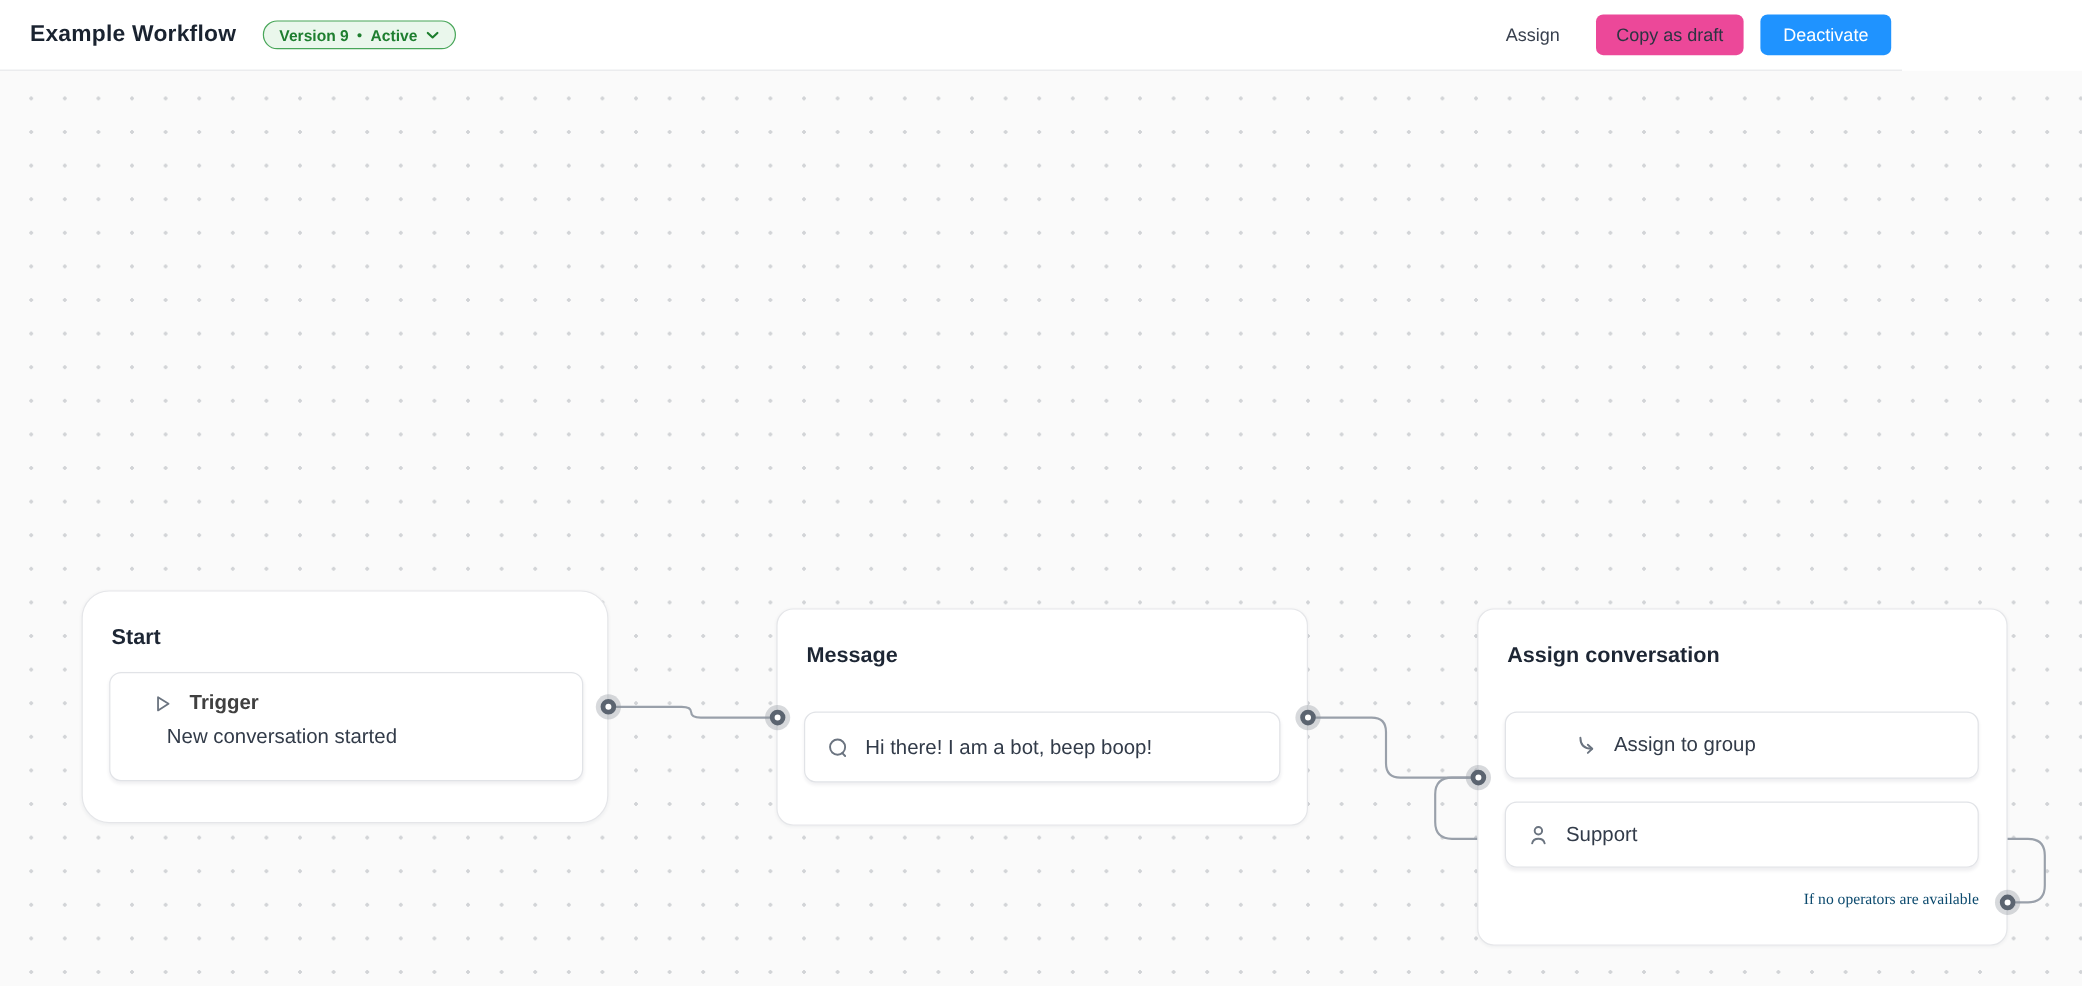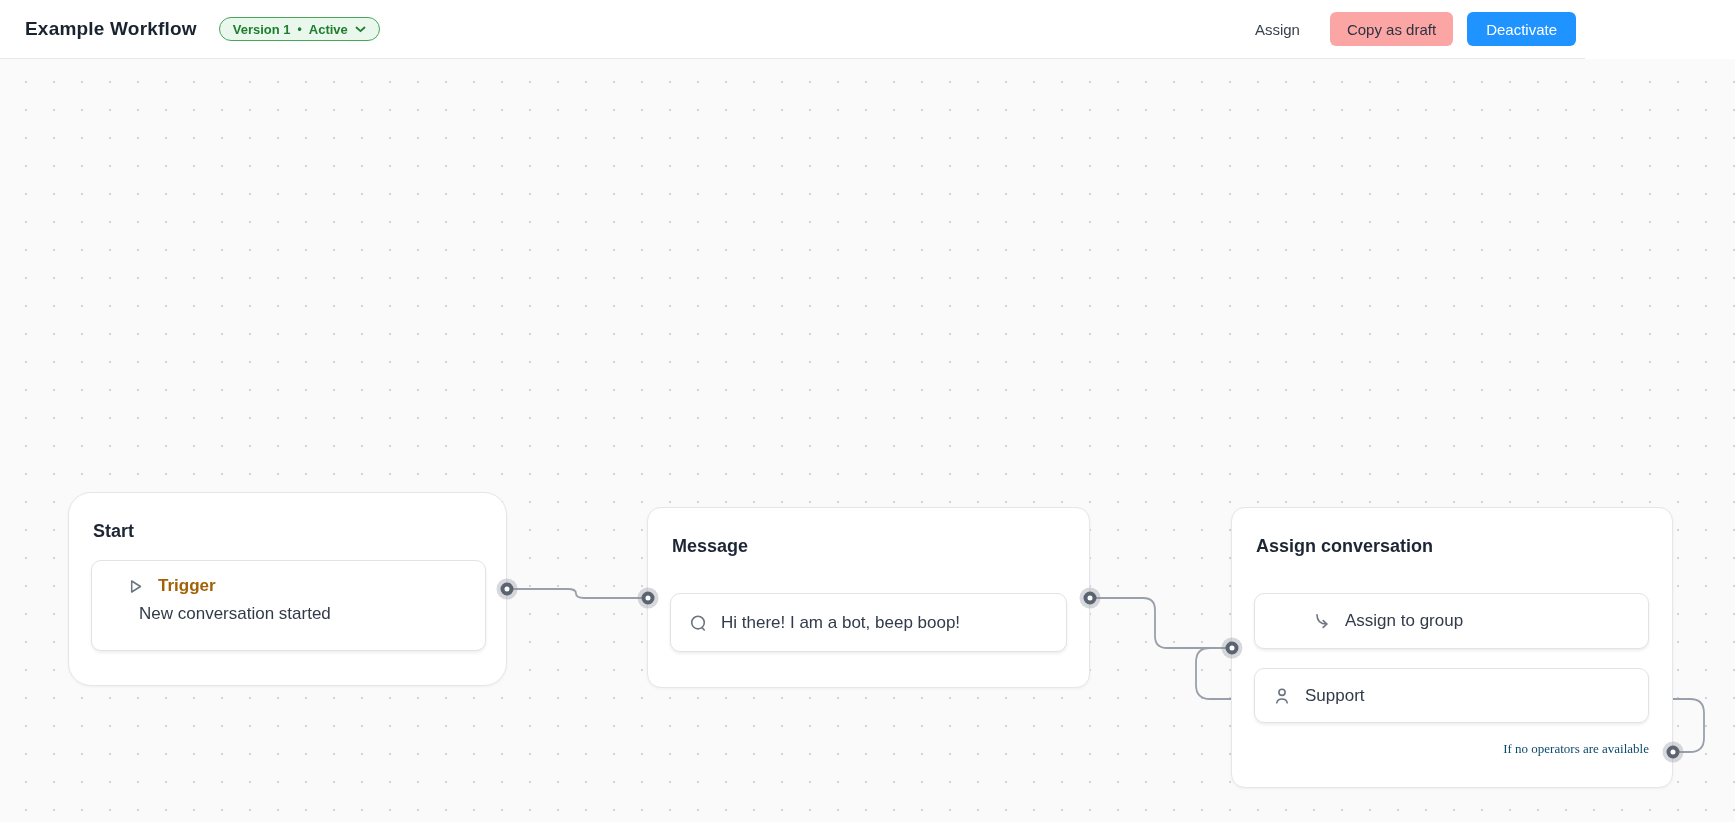--- a/index.html
+++ b/index.html
@@ -13,21 +13,21 @@
   .title { margin-left:25px; font-size:19px; font-weight:700; color:#1a2330; letter-spacing:.2px; }
   .badge { margin-left:22px; height:24px; display:inline-flex; align-items:center; gap:7px;
     padding:0 13px; border-radius:13px; background:#eaf7ec; border:1px solid #48a659;
     color:#1e7e2f; font-size:13px; font-weight:600; cursor:pointer; }
   .badge .dot-sep { font-size:12px; }
   .badge svg { display:block; }
   .header-spacer { flex:1; }
   .btn { font-size:15px; border:none; cursor:pointer; background:transparent;
     color:#2b3442; border-radius:6px; }
   .btn-close { padding:9px 14px; margin-right:16px; color:#39414f; }
-  .btn-copy { padding:9px 17px; background:#fca5a5; margin-right:14px; height:34px; }
+  .btn-copy { padding:9px 17px; background:#ec4899; margin-right:14px; height:34px; }
   .btn-deactivate { padding:9px 19px; background:#1f93ff; color:#ffffff; height:34px; margin-right:9px; }
 
   
   .canvas { position:absolute; left:0; top:59px; width:1735px; height:763px;
     background-color:#fafafa;
     background-image:radial-gradient(#d2d4d7 1.3px, transparent 1.45px);
     background-size:28px 28px; background-position:12px 9px; }
 
   .edges { position:absolute; left:0; top:0; width:1735px; height:763px; z-index:1; }
 
@@ -42,21 +42,21 @@
     font-weight:700; color:#1d2634; }
 
   .subcard { position:absolute; left:22px; background:#ffffff; border:1px solid #e1e3e7;
     border-radius:10px; box-shadow:0 2px 3px rgba(25,35,55,0.07);
     display:flex; align-items:center; cursor:pointer; }
   .subcard .icon { flex:0 0 auto; margin-left:17px; display:flex; align-items:center; }
   .subcard .txt { margin-left:13px; font-size:17px; color:#323b49; white-space:nowrap; }
 
   .trigger-card { top:67px; width:395px; height:91px; align-items:flex-start; display:block; }
   .trigger-row { display:flex; align-items:center; margin:15px 0 0 17px; }
-  .trigger-row .txt { margin-left:13px; font-size:17px; font-weight:600; color:#a16207; }
+  .trigger-row .txt { margin-left:13px; font-size:17px; font-weight:600; color:#404040; }
   .trigger-sub { margin:8px 0 0 47px; font-size:17px; color:#323b49; }
 
   .msg-card { top:85px; width:397px; height:59px; }
   .assign-card-1 { top:85px; width:395px; height:56px;padding-left:40px; }
   .assign-card-2 { top:160px; width:395px; height:55px; }
 
   .fallback-label { position:absolute; right:23px; top:233px; font-size:13px;
     color:#0c4a6e; white-space:nowrap;font-family:Liberation Serif, serif; }
 
   
@@ -68,21 +68,21 @@
   svg.glyph { display:block; stroke:#6b7480; stroke-width:1.6; fill:none;
     stroke-linecap:round; stroke-linejoin:round; }
 </style>
 </head>
 <body>
 
 <div class="header">
   <div class="title">Example Workflow</div>
 
   <div class="badge">
-    <span>Version 1</span>
+    <span>Version 9</span>
     <span class="dot-sep">•</span>
     <span>Active</span>
     <span>
       <svg class="glyph" width="11" height="7" viewBox="0 0 11 7" style="stroke:#1e7e2f;stroke-width:1.8">
           <path d="M1.5 1.5 L5.5 5.2 L9.5 1.5"></path>
         </svg>
     </span>
   </div>
 
   <div class="header-spacer"></div>

